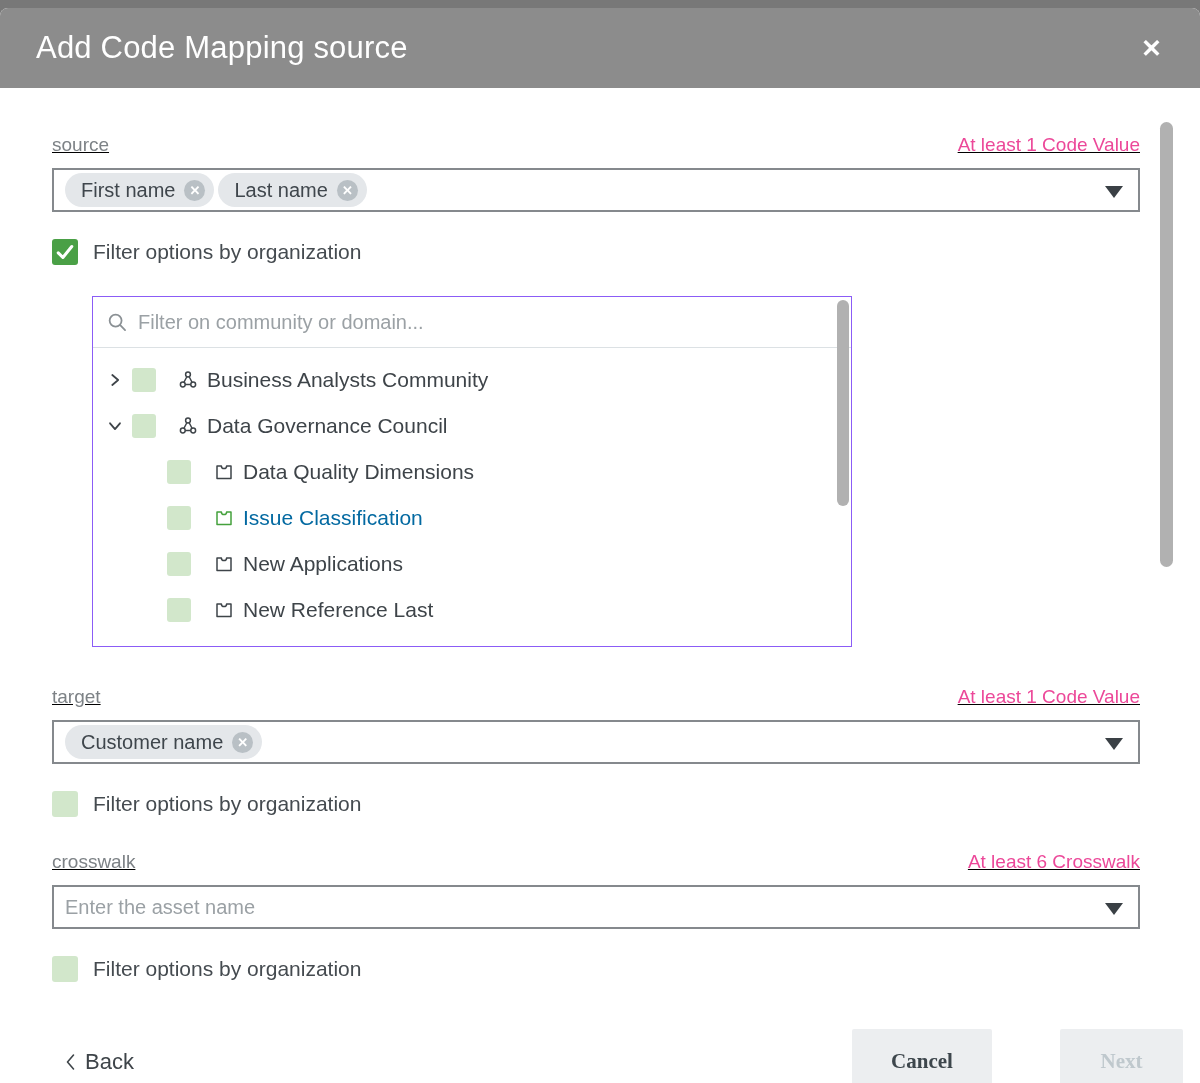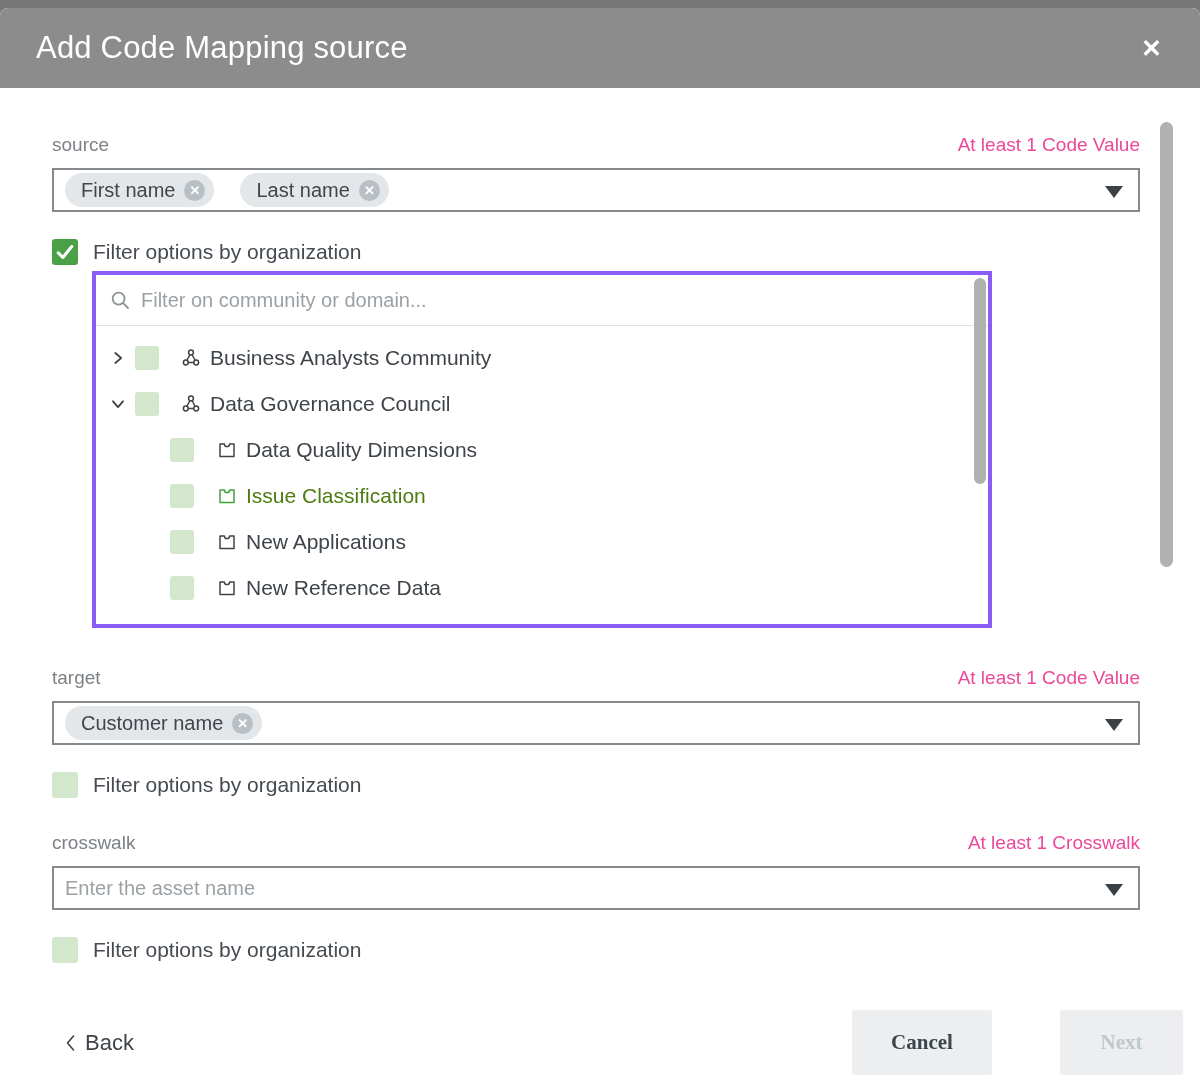--- a/index.html
+++ b/index.html
@@ -46,32 +46,33 @@
     position: absolute;
     right: 27px; top: 114px;
     width: 13px; height: 445px;
     background: #b1b1b1;
     border-radius: 7px;
   }
   .field-head {
     display: flex;
     justify-content: space-between;
     align-items: center;
+    text-decoration: underline;
   }
   .field-label { font-size: 19px; color: #7d8286; }
   .field-hint  { font-size: 19px; color: #ec4899; }
   .select-box {
     margin-top: 12px;
     border: 2px solid #85898d;
     height: 44px;
     display: flex;
     align-items: center;
     padding: 0 44px 0 11px;
     position: relative;
-    gap: 26px;
+    gap: 4px;
     background: #fff;
   }
   .caret {
     position: absolute;
     right: 15px; top: 16px;
     width: 0; height: 0;
     border-left: 9px solid transparent;
     border-right: 9px solid transparent;
     border-top: 12px solid #3a4045;
   }
@@ -111,23 +112,23 @@
     display: flex;
     align-items: center;
     justify-content: center;
   }
   .cb.checked { background: #4aa046; }
   .cb.light   { background: #d2e7cb; }
   .cb-label { font-size: 21px; color: #454b50; }
   
   .tree-panel {
     margin-left: 40px;
-    margin-top: 6px;
-    width: 900px;
-    border: 4px solid #8b5cf6;
+    margin-top: 31px;
+    width: 760px;
+    border: 1px solid #8b5cf6;
     position: relative;
     background: #fff;
   }
   .search-row {
     height: 51px;
     display: flex;
     align-items: center;
     gap: 10px;
     padding: 0 14px;
     border-bottom: 1px solid #dce1e4;
@@ -153,21 +154,21 @@
   .tree-cb {
     width: 24px; height: 24px;
     border-radius: 3px;
     background: #d2e7cb;
     margin-right: 22px;
     flex: 0 0 auto;
   }
   .tree-row.child .tree-cb { margin-right: 23px; }
   .t-icon { width: 20px; height: 20px; margin-right: 9px; display: flex; align-items: center; justify-content: center; }
   .t-label { font-size: 21px; color: #3e4449; }
-  .tree-row.selected .t-label { color: #4d7c0f; }
+  .tree-row.selected .t-label { color: #0369a1; }
   .panel-scrollbar {
     position: absolute;
     right: 2px; top: 3px;
     width: 12px; height: 206px;
     background: #b1b1b1;
     border-radius: 6px;
   }
   
   .combo-input {
     width: 100%;
@@ -328,21 +329,21 @@
           <span class="t-label">New Applications</span>
         </div>
 
         <div class="tree-row child">
           <span class="tree-cb"></span>
           <span class="t-icon">
             <svg width="20" height="20" viewBox="0 0 20 20">
                 <path d="M3,4 L7.4,4 A2.6,2.6 0 0 0 12.6,4 L17,4 L17,16.5 L3,16.5 Z" fill="none" stroke="#3e4449" stroke-width="1.5" stroke-linejoin="round"></path>
               </svg>
           </span>
-          <span class="t-label">New Reference Data</span>
+          <span class="t-label">New Reference Last</span>
         </div>
 
       </div>
       <div class="panel-scrollbar"></div>
     </div>
 
     <div class="field-head mt-target-head">
       <span class="field-label">target</span>
       <span class="field-hint">At least 1 Code Value</span>
     </div>
@@ -354,21 +355,21 @@
       <span class="caret"></span>
     </div>
 
     <div class="checkbox-row mt-cb2">
       <span class="cb light"></span>
       <span class="cb-label">Filter options by organization</span>
     </div>
 
     <div class="field-head mt-cross-head">
       <span class="field-label">crosswalk</span>
-      <span class="field-hint">At least 1 Crosswalk</span>
+      <span class="field-hint">At least 6 Crosswalk</span>
     </div>
     <div class="select-box">
       <input class="combo-input" type="text" placeholder="Enter the asset name" style="">
       <span class="caret"></span>
     </div>
 
     <div class="checkbox-row mt-cb3">
       <span class="cb light"></span>
       <span class="cb-label">Filter options by organization</span>
     </div>

